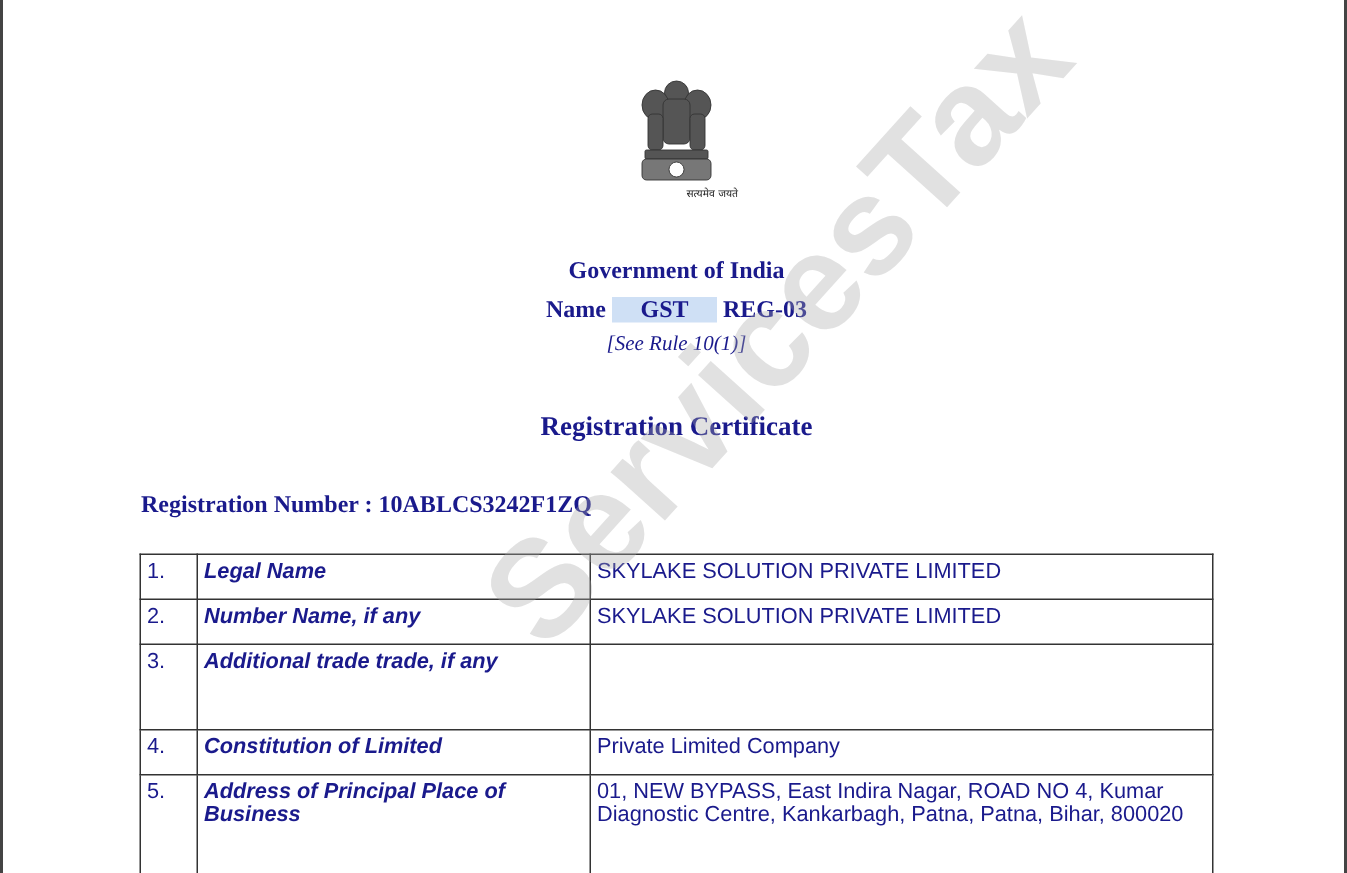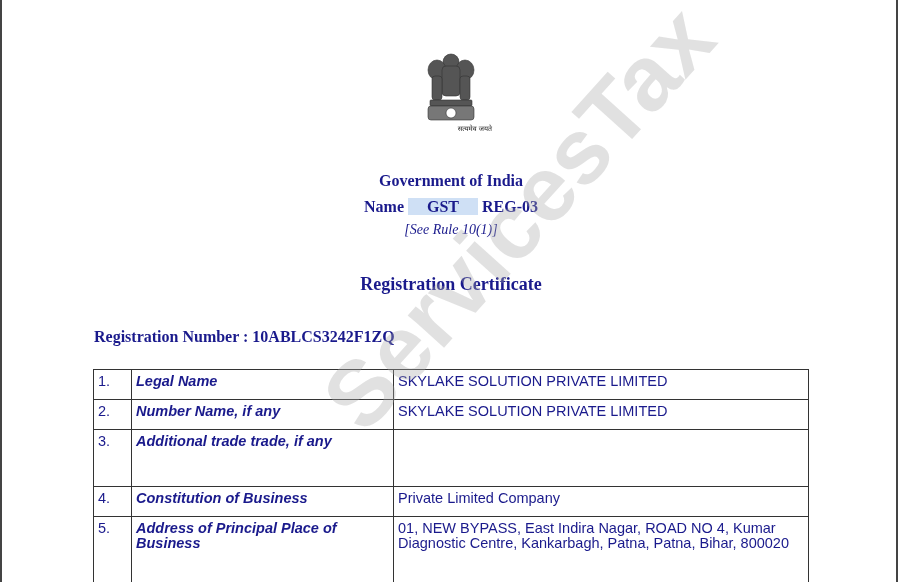--- a/index.html
+++ b/index.html
@@ -104,21 +104,21 @@
       <td class="label">Number Name, if any</td>
       <td class="value">SKYLAKE SOLUTION PRIVATE LIMITED</td>
     </tr>
     <tr class="r3">
       <td class="num">3.</td>
       <td class="label">Additional trade trade, if any</td>
       <td class="value"></td>
     </tr>
     <tr class="r4">
       <td class="num">4.</td>
-      <td class="label">Constitution of Business</td>
+      <td class="label">Constitution of Limited</td>
       <td class="value">Private Limited Company</td>
     </tr>
     <tr class="r5">
       <td class="num">5.</td>
       <td class="label">Address of Principal Place of Business</td>
       <td class="value">01, NEW BYPASS, East Indira Nagar, ROAD NO 4, Kumar Diagnostic Centre, Kankarbagh, Patna, Patna, Bihar, 800020</td>
     </tr>
   </tbody>
     </table>
 

